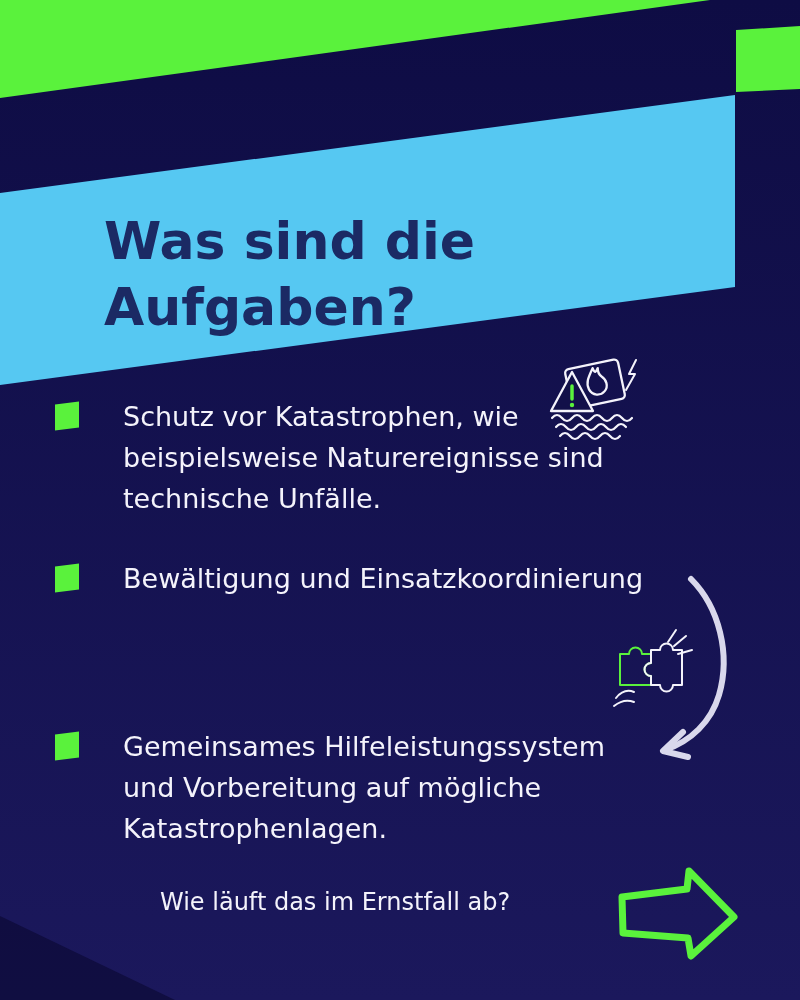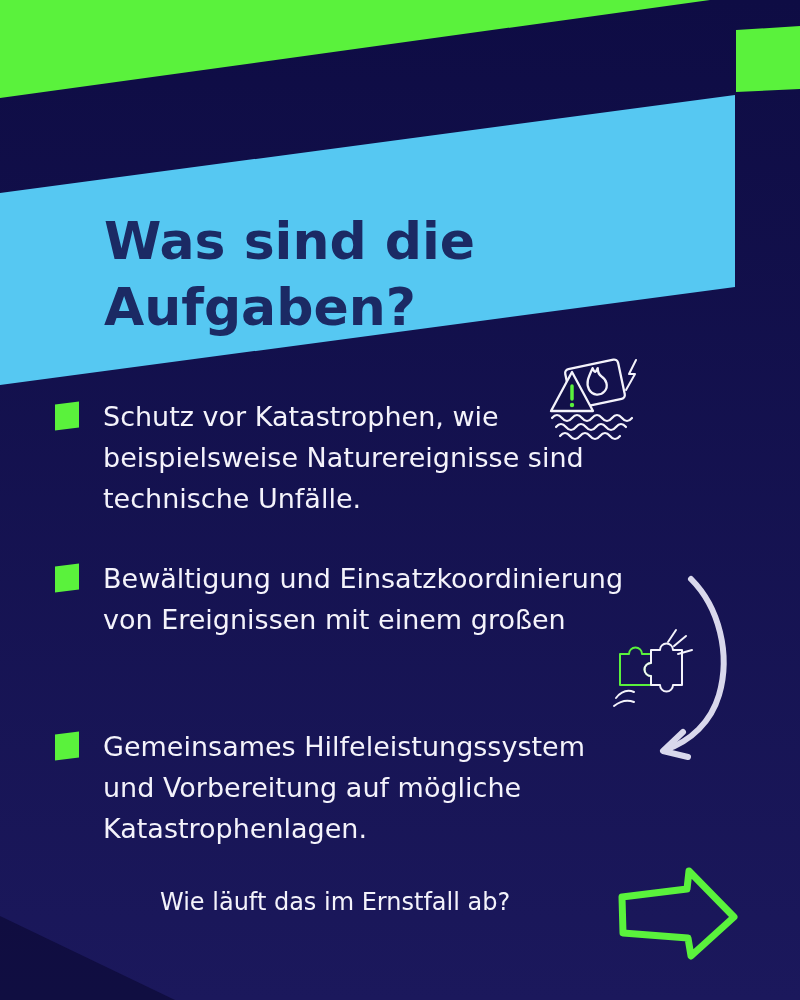--- a/index.html
+++ b/index.html
@@ -16,21 +16,21 @@
   .stroke-green{stroke:var(--accent_green,#5af23c);fill:none;stroke-linecap:round;stroke-linejoin:round;}
   .stroke-lav{stroke:var(--arrow_lavender,#d9d8ec);fill:none;stroke-linecap:round;stroke-linejoin:round;}
   .fill-navy{fill:#121049;}
   .dot-green{fill:var(--accent_green,#5af23c);}
 
   .title{
     position:absolute;left:104px;top:196px;
     font-size:52px;font-weight:800;line-height:66px;letter-spacing:0;
     color:var(--title_navy,#1b2a64);white-space:nowrap;z-index:2;margin-top:12px;
   }
-  .bullet{position:absolute;left:55px;display:flex;gap:24px;z-index:2;}
+  .bullet{position:absolute;left:55px;display:flex;gap:44px;z-index:2;}
   .bullet .marker{
     width:24px;height:26px;flex:none;margin-top:7px;
     background:var(--accent_green,#5af23c);transform:skewY(-7deg);
   }
   .bullet .lines{font-size:27px;line-height:41px;color:var(--text_white,#f4f3fb);white-space:nowrap;}
   .bullet-1{top:396px;}
   .bullet-2{top:558px;}
   .bullet-3{top:726px;}
   .question{
     position:absolute;left:160px;top:888px;z-index:2;
@@ -91,21 +91,20 @@
       <div>Schutz vor Katastrophen, wie</div>
       <div>beispielsweise Naturereignisse sind</div>
       <div>technische Unfälle.</div>
     </div>
   </div>
 
   <div class="bullet bullet-2">
     <span class="marker"></span>
     <div class="lines">
       <div>Bewältigung und Einsatzkoordinierung</div>
-      <div>von Ereignissen mit einem großen</div>
     </div>
   </div>
 
   <div class="bullet bullet-3">
     <span class="marker"></span>
     <div class="lines">
       <div>Gemeinsames Hilfeleistungssystem</div>
       <div>und Vorbereitung auf mögliche</div>
       <div>Katastrophenlagen.</div>
     </div>

